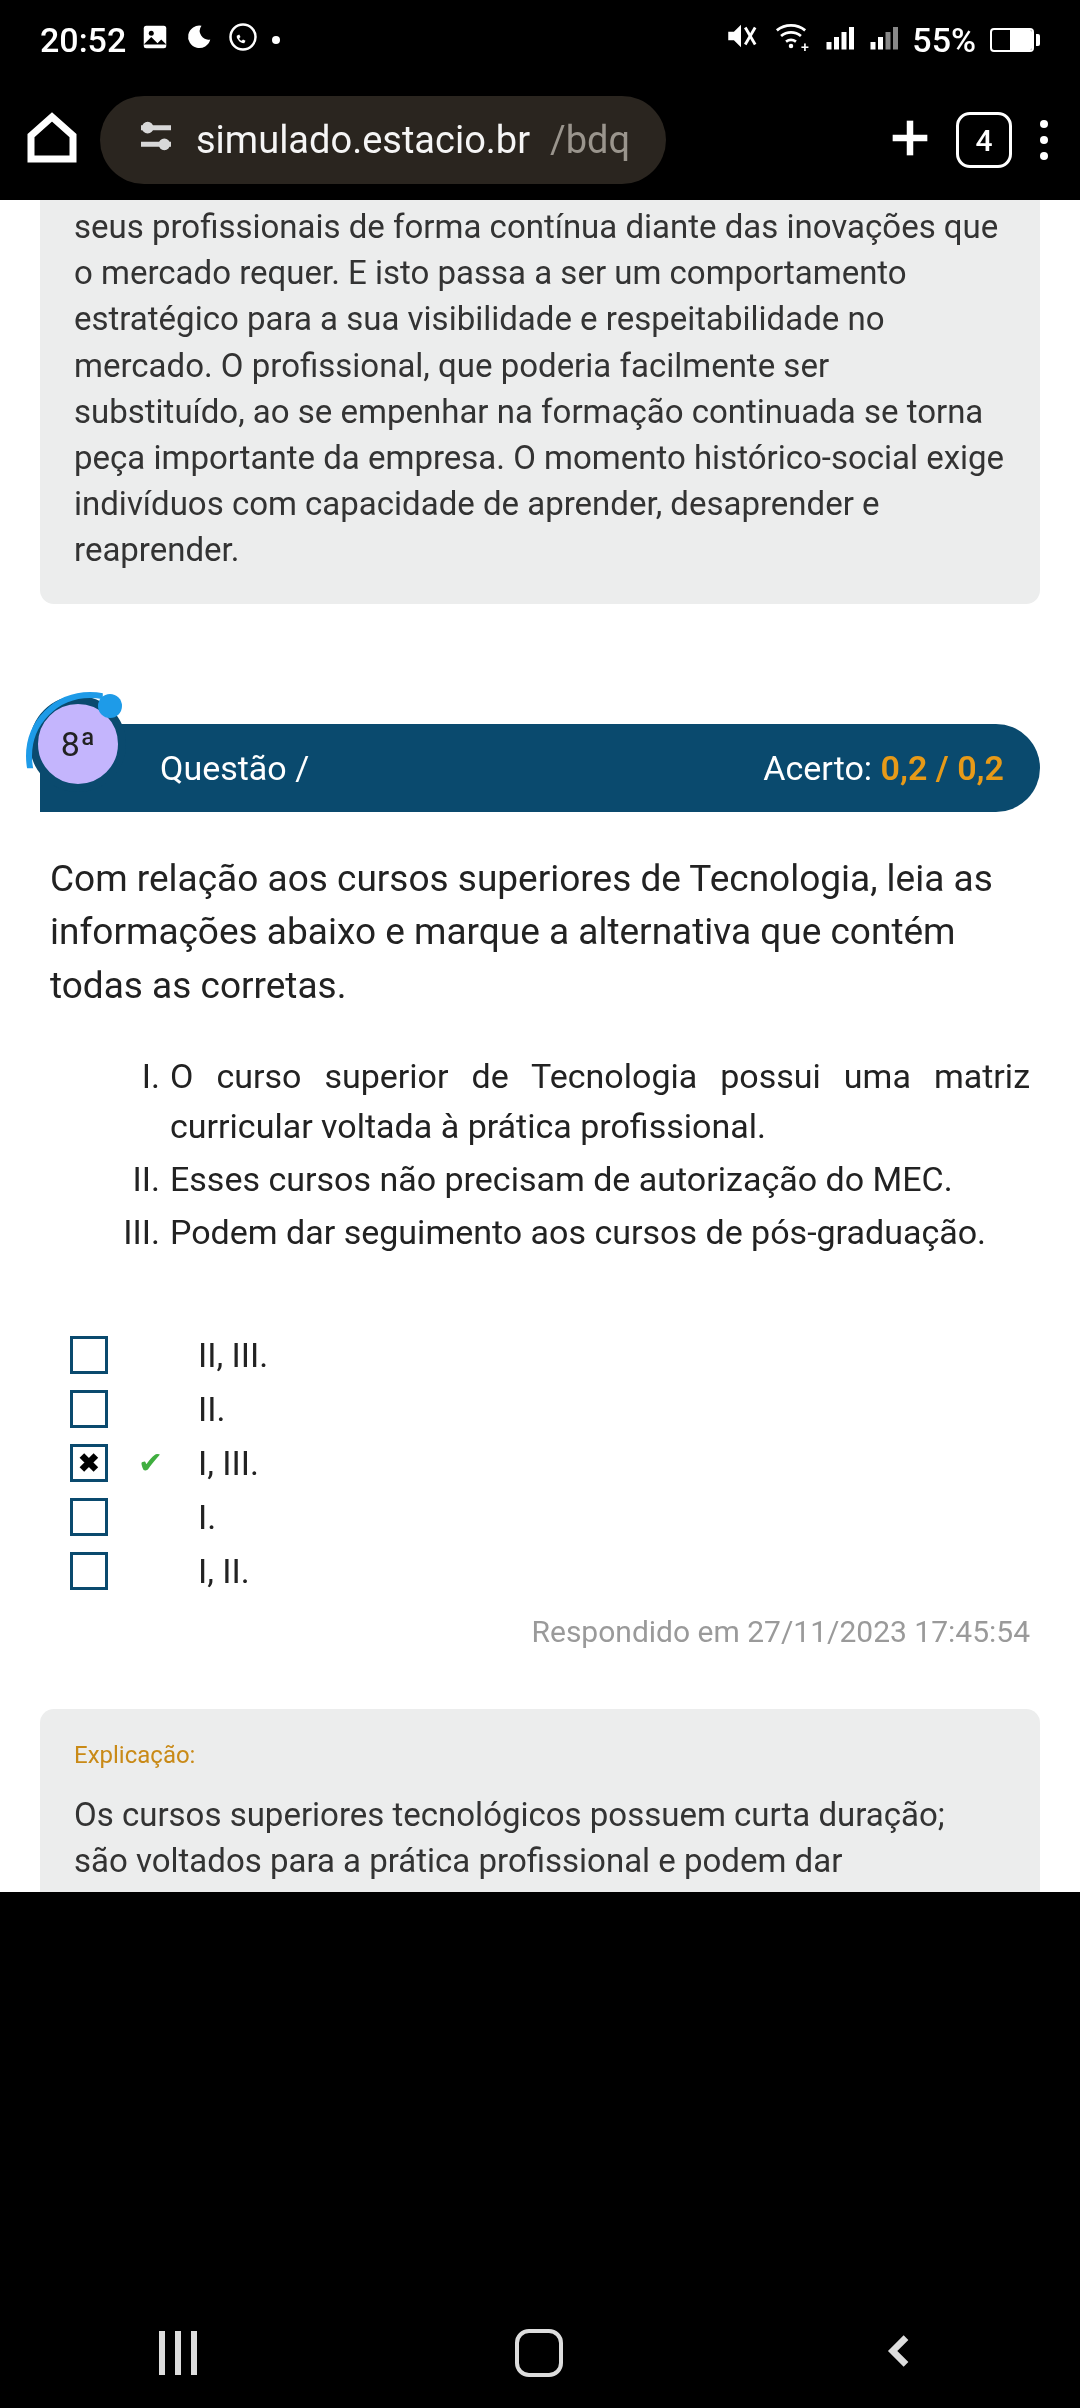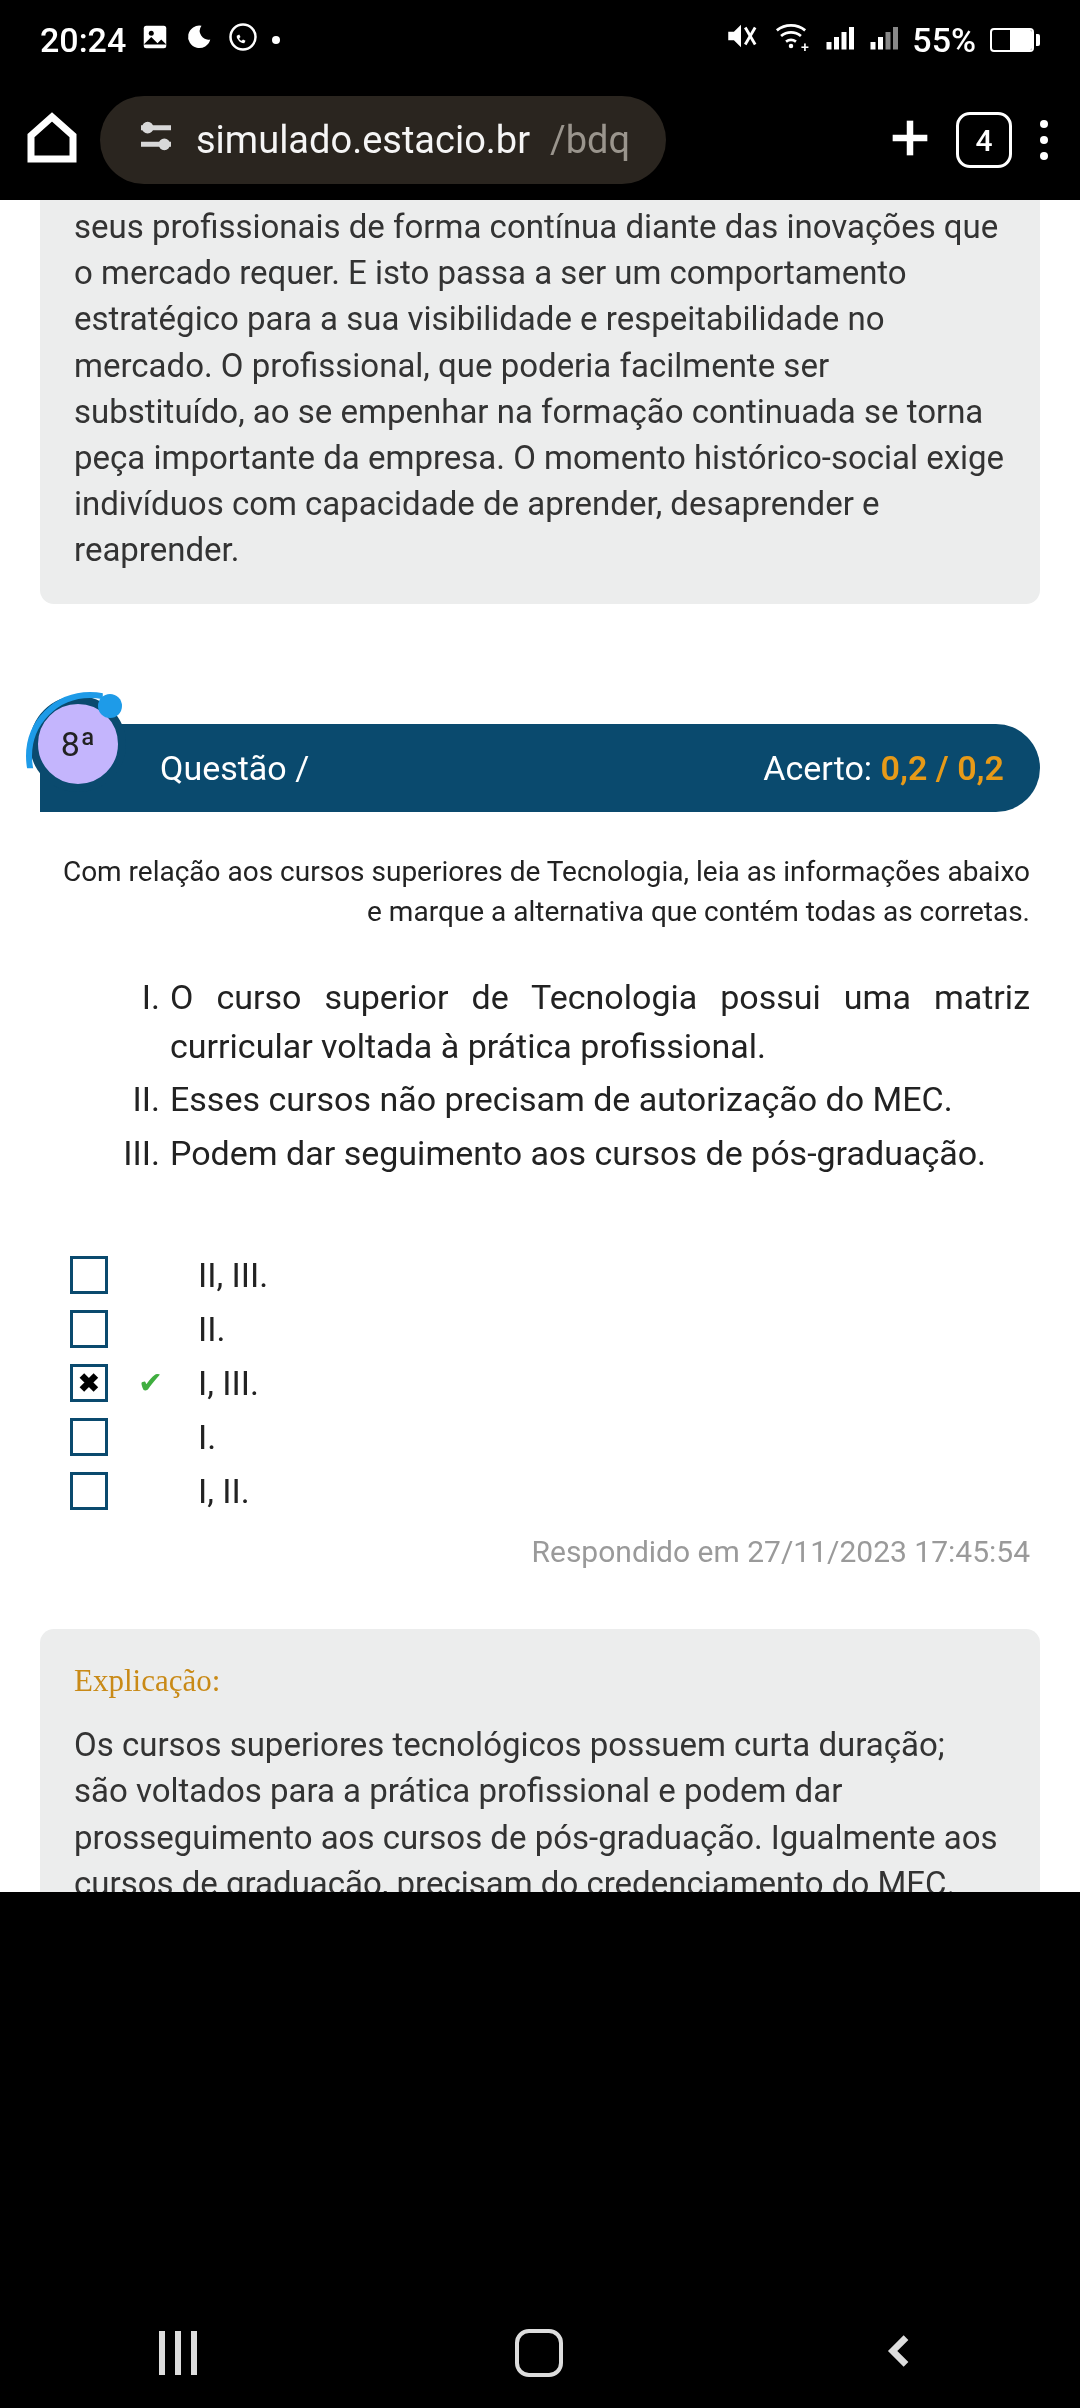--- a/index.html
+++ b/index.html
@@ -13,29 +13,29 @@
   .addrbar .url-pill .site-icon svg { width:40px; height:40px; stroke:#d8d8d8; fill:none; stroke-width:3; }
   .addrbar .url-pill .url-host { color:#f5f5f5; }
   .addrbar .url-pill .url-path { color:#9a958d; }
   .addrbar .spacer { flex:1; }
   .addrbar .plus svg { width:52px; height:52px; stroke:#fff; fill:none; stroke-width:3; }
   .addrbar .tabs { width:56px; height:56px; border:3px solid #fff; border-radius:14px; display:flex; align-items:center; justify-content:center; color:#fff; font-size:30px; font-weight:500; }
   .addrbar .menu { display:flex; flex-direction:column; gap:8px; padding:8px; }
   .addrbar .menu span { width:8px; height:8px; background:#fff; border-radius:50%; }
   .page { background:#fff; width:1080px; height:1692px; overflow:hidden; }
   .explain-box { background:#eceded; border-radius:14px; margin:0 40px; padding:30px 34px; font-size:33px; line-height:1.4; color:#333; }
-  .explain-title { color:#c98a17; font-size:31px; margin-bottom:20px;font-family:Liberation Serif, serif; }
+  .explain-title { color:#c98a17; font-size:24px; margin-bottom:20px; }
   .q-header-wrap { position:relative; margin:120px 40px 40px; }
   .q-badge { position:absolute; left:-10px; top:-28px; width:96px; height:96px; border-radius:50%; background:#c4b5fd; border:8px solid #0a4a6e; display:flex; align-items:center; justify-content:center; font-size:34px; color:#222; z-index:2; }
   .q-badge::before { content:""; position:absolute; left:-12px; top:-12px; width:116px; height:116px; border-radius:50%; border:6px solid #1e9be8; z-index:-1; clip-path: polygon(0 0, 60% 0, 60% 60%, 0 60%); }
   .q-badge-dot { position:absolute; width:24px; height:24px; background:#1e9be8; border-radius:50%; right:-4px; top:-10px; }
   .q-header { background:#0a4a6e; color:#fff; height:88px; border-radius:0 44px 44px 0; display:flex; align-items:center; padding-left:120px; padding-right:36px; font-size:34px; justify-content:space-between; }
   .q-header .right { font-size:34px; }
   .q-header .right .score { color:#e79a18; font-weight:600; }
-  .q-body { margin:40px 50px; font-size:28px; line-height:1.45; color:#222;text-align:right; }
+  .q-body { margin:40px 50px; font-size:37px; line-height:1.45; color:#222; }
   .statements { margin:40px 50px 40px 120px; font-size:34px; line-height:1.45; }
   .statements .row { display:flex; gap:10px; margin-bottom:4px; }
   .statements .row .num { width:40px; text-align:right; flex-shrink:0; }
   .statements .row.justify .txt { text-align:justify; }
   .options { margin:70px 50px 10px 70px; }
   .options .opt { display:flex; align-items:center; gap:30px; height:54px; font-size:34px; }
   .options .chk { width:38px; height:38px; border:3px solid #0a4a6e; display:flex; align-items:center; justify-content:center; font-size:26px; color:#000; font-weight:700; }
   .options .tick { color:#3fae3f; font-size:30px; width:30px; }
   .options .opt .lbl { }
   .answered { text-align:right; color:#9a9a9a; font-size:30px; margin:16px 50px 60px; }
@@ -47,21 +47,21 @@
   .battery { display:inline-flex; align-items:center; }
   .battery .body { width:44px; height:24px; border:2px solid #fff; border-radius:4px; position:relative; overflow:hidden; }
   .battery .fill { position:absolute; right:0; top:0; bottom:0; width:55%; background:#fff; }
   .battery .cap { width:4px; height:12px; background:#fff; margin-left:2px; border-radius:0 2px 2px 0; }
 </style>
 </head>
 <body>
 
 <div class="statusbar">
   <div class="left">
-    <span>20:24</span>
+    <span>20:52</span>
     <span><svg width="30" height="30" viewBox="0 0 24 24">
           <rect x="3" y="3" width="18" height="18" rx="2" fill="#fff"></rect>
           <circle cx="9" cy="9" r="2" fill="#000"></circle>
           <path d="M3 18 L9 12 L14 17 L17 14 L21 18 Z" fill="#000"></path>
         </svg></span>
     <span><svg width="30" height="30" viewBox="0 0 24 24">
           <path d="M14 3 A9 9 0 1 0 21 14 A7 7 0 0 1 14 3 Z" fill="#fff"></path>
         </svg></span>
     <span><svg width="30" height="30" viewBox="0 0 24 24">
           <circle cx="12" cy="12" r="10" fill="none" stroke="#fff" stroke-width="2"></circle>

